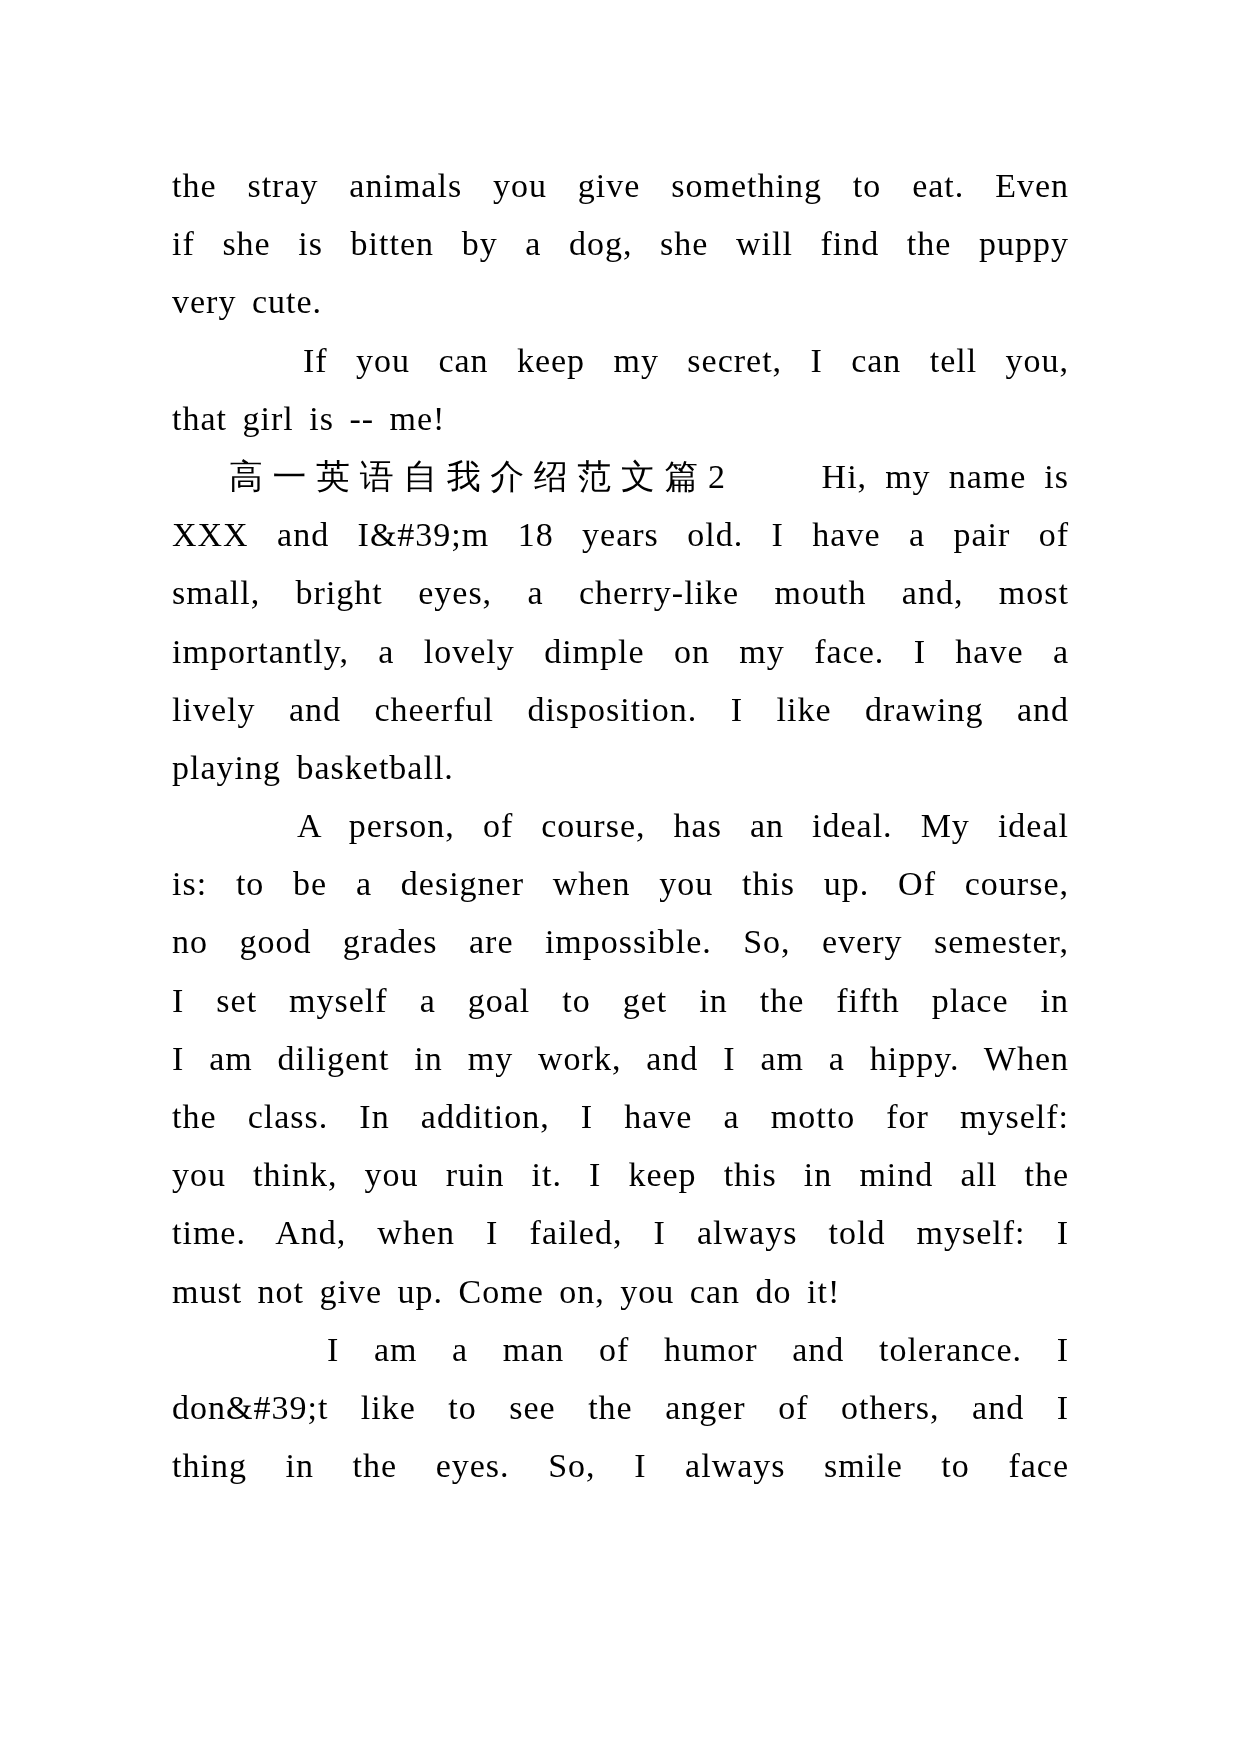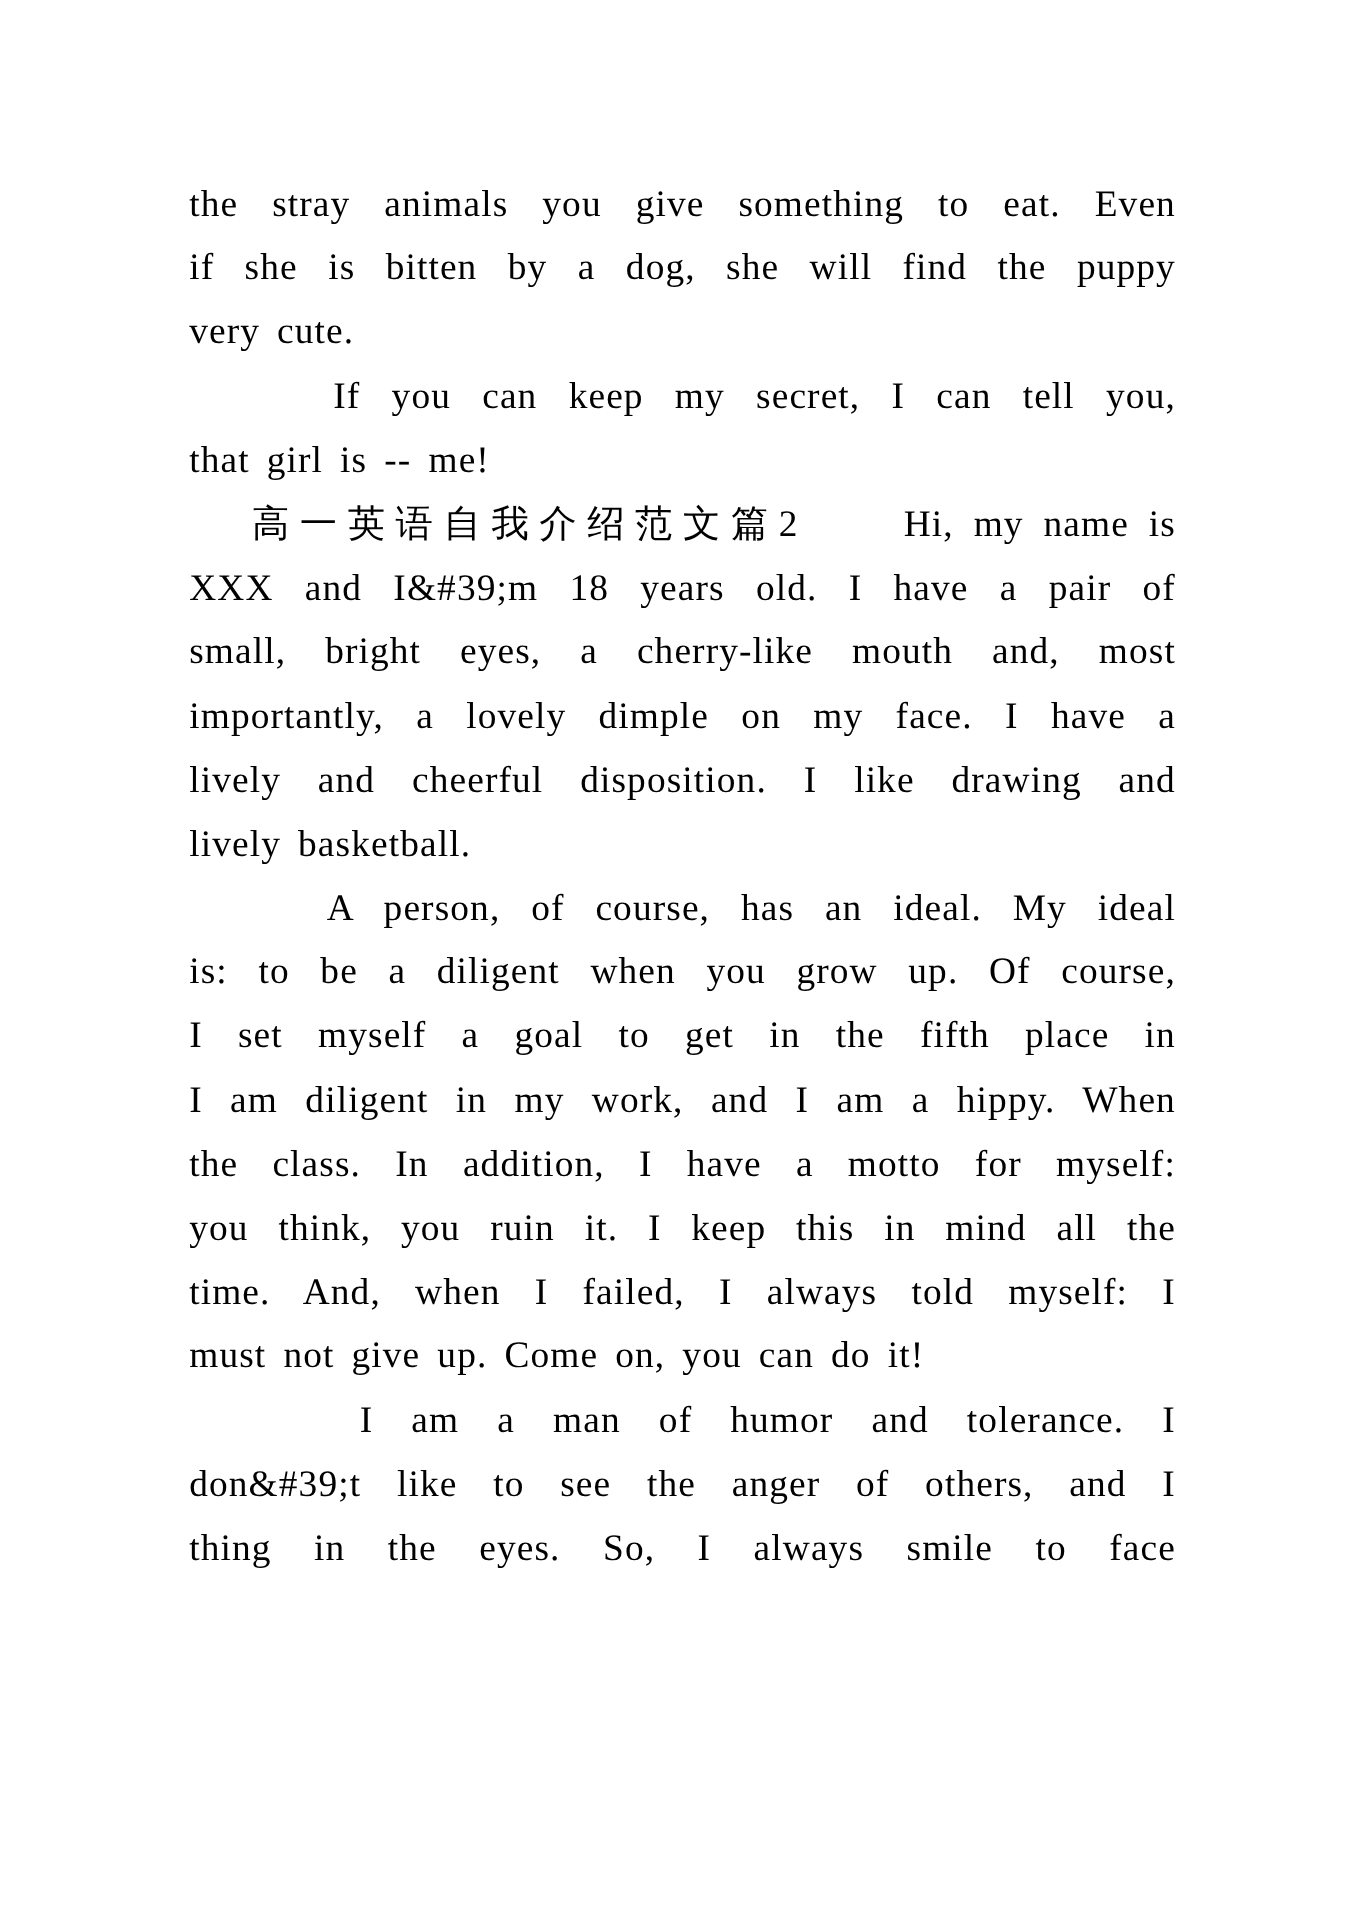--- a/index.html
+++ b/index.html
@@ -51,23 +51,24 @@
     <div class="ln">the stray animals you give something to eat. Even</div>
     <div class="ln">if she is bitten by a dog, she will find the puppy</div>
     <div class="ln para-end">very cute.</div>
     <div class="ln ind-p2">If you can keep my secret, I can tell you,</div>
     <div class="ln para-end">that girl is -- me!</div>
     <div class="ln ind-cjk">高一英语自我介绍范文篇2　　Hi, my name is</div>
     <div class="ln">XXX and I&amp;#39;m 18 years old. I have a pair of</div>
     <div class="ln">small, bright eyes, a cherry-like mouth and, most</div>
     <div class="ln">importantly, a lovely dimple on my face. I have a</div>
     <div class="ln">lively and cheerful disposition. I like drawing and</div>
-    <div class="ln para-end">lively basketball.</div>
+    <div class="ln para-end">playing basketball.</div>
     <div class="ln ind-p4">A person, of course, has an ideal. My ideal</div>
-    <div class="ln">is: to be a diligent when you grow up. Of course,</div>
+    <div class="ln">is: to be a designer when you this up. Of course,</div>
+    <div class="ln">no good grades are impossible. So, every semester,</div>
     <div class="ln">I set myself a goal to get in the fifth place in</div>
     <div class="ln">I am diligent in my work, and I am a hippy. When</div>
     <div class="ln">the class. In addition, I have a motto for myself:</div>
     <div class="ln">you think, you ruin it. I keep this in mind all the</div>
     <div class="ln">time. And, when I failed, I always told myself: I</div>
     <div class="ln para-end">must not give up. Come on, you can do it!</div>
     <div class="ln ind-p5">I am a man of humor and tolerance. I</div>
     <div class="ln">don&amp;#39;t like to see the anger of others, and I</div>
     <div class="ln">thing in the eyes. So, I always smile to face</div>
   </div>

